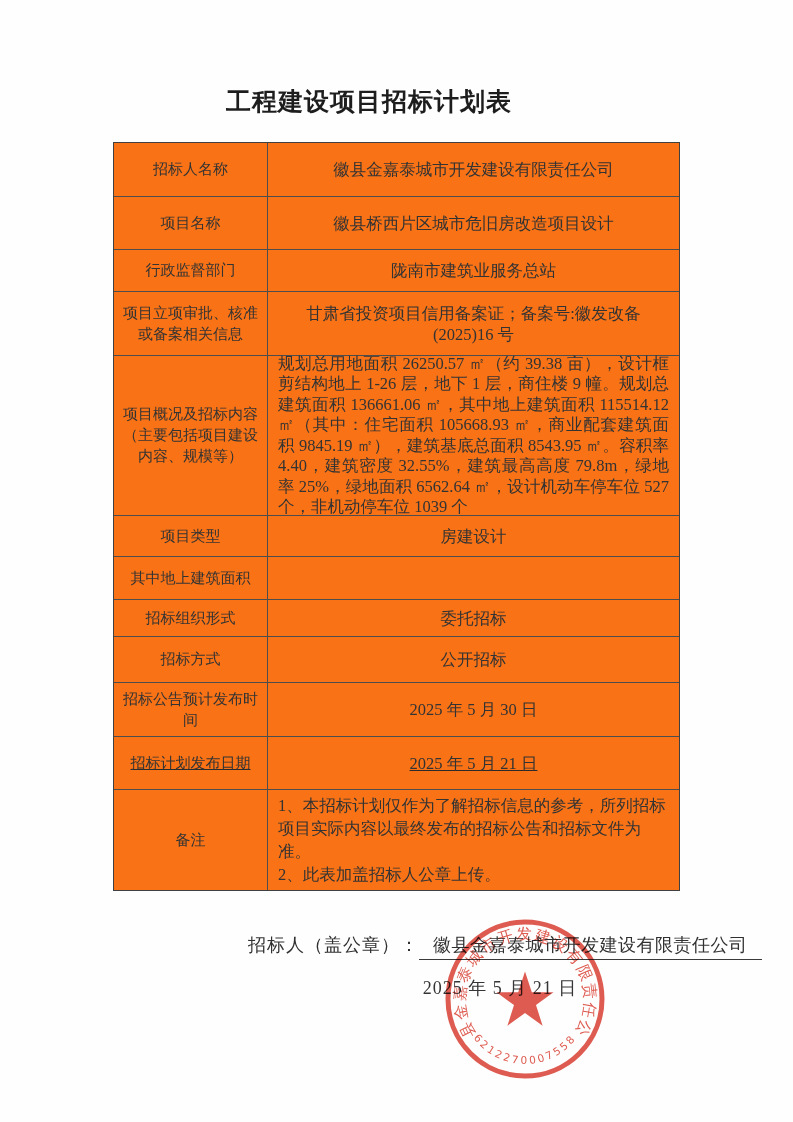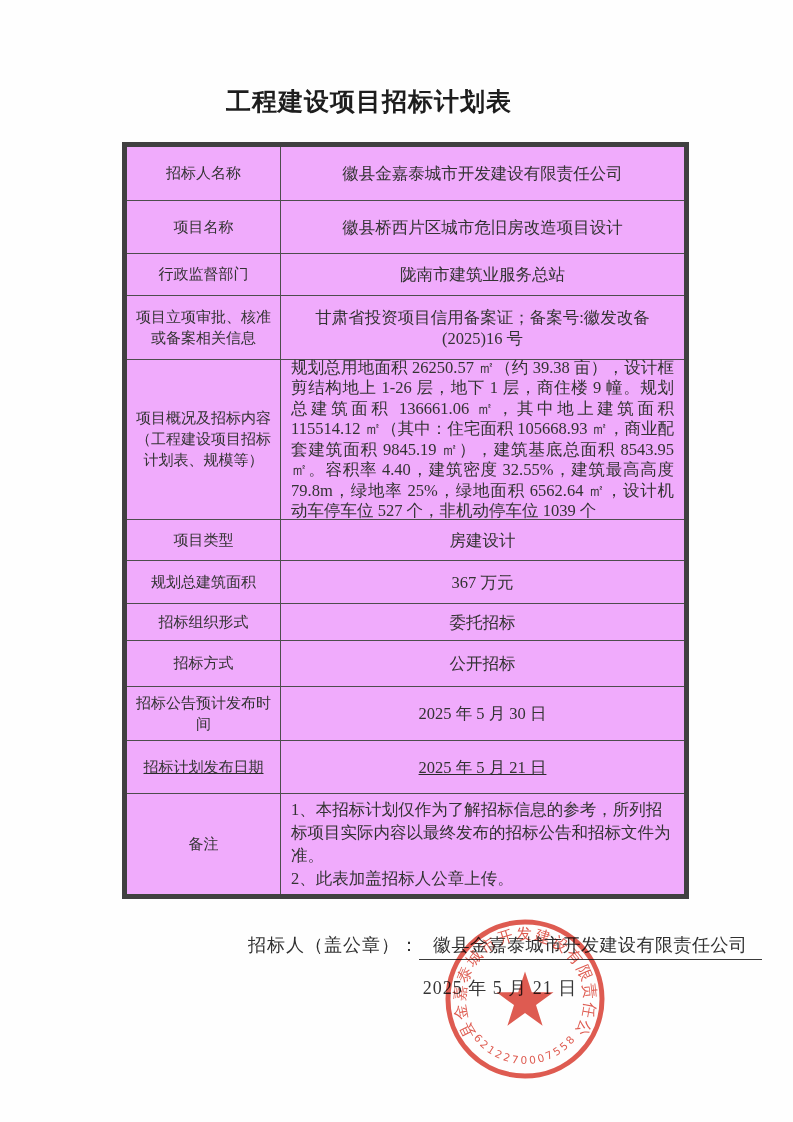--- a/index.html
+++ b/index.html
@@ -22,23 +22,22 @@
     font-size: 25px;
     font-weight: bold;
     letter-spacing: 1px;
     color: #1d1d1d;
   }
   .bid-table {
     position: absolute;
     left: 113px;
     top: 142px;
     width: 567px;
-    border: 5px solid #404040;
-    background: #f0abfc;
-    margin-left: 9px;
+    border: 1px solid #404040;
+    background: #f97316;
   }
   .trow { display: flex; border-bottom: 1px solid #4d4d4d; }
   .trow:last-child { border-bottom: none; }
   .tlabel {
     width: 154px;
     min-width: 154px;
     border-right: 1px solid #4d4d4d;
     display: flex;
     align-items: center;
     justify-content: center;
@@ -133,30 +132,29 @@
     </div>
     <div class="trow r2">
       <div class="tlabel">行政监督部门</div>
       <div class="tvalue">陇南市建筑业服务总站</div>
     </div>
     <div class="trow r3">
       <div class="tlabel">项目立项审批、核准或备案相关信息</div>
       <div class="tvalue">甘肃省投资项目信用备案证；备案号:徽发改备(2025)16 号</div>
     </div>
     <div class="trow r4">
-      <div class="tlabel">项目概况及招标内容（工程建设项目招标计划表、规模等）</div>
+      <div class="tlabel">项目概况及招标内容（主要包括项目建设内容、规模等）</div>
       <div class="tvalue">规划总用地面积 26250.57 ㎡（约 39.38 亩），设计框剪结构地上 1-26 层，地下 1 层，商住楼 9 幢。规划总建筑面积 136661.06 ㎡，其中地上建筑面积 115514.12 ㎡（其中：住宅面积 105668.93 ㎡，商业配套建筑面积 9845.19 ㎡），建筑基底总面积 8543.95 ㎡。容积率 4.40，建筑密度 32.55%，建筑最高高度 79.8m，绿地率 25%，绿地面积 6562.64 ㎡，设计机动车停车位 527 个，非机动停车位 1039 个</div>
     </div>
     <div class="trow r5">
       <div class="tlabel">项目类型</div>
       <div class="tvalue">房建设计</div>
     </div>
     <div class="trow r6">
-      <div class="tlabel">规划总建筑面积</div>
-      <div class="tvalue">367 万元</div>
+      <div class="tlabel">其中地上建筑面积</div>
     </div>
     <div class="trow r7">
       <div class="tlabel">招标组织形式</div>
       <div class="tvalue">委托招标</div>
     </div>
     <div class="trow r8">
       <div class="tlabel">招标方式</div>
       <div class="tvalue">公开招标</div>
     </div>
     <div class="trow r9">

